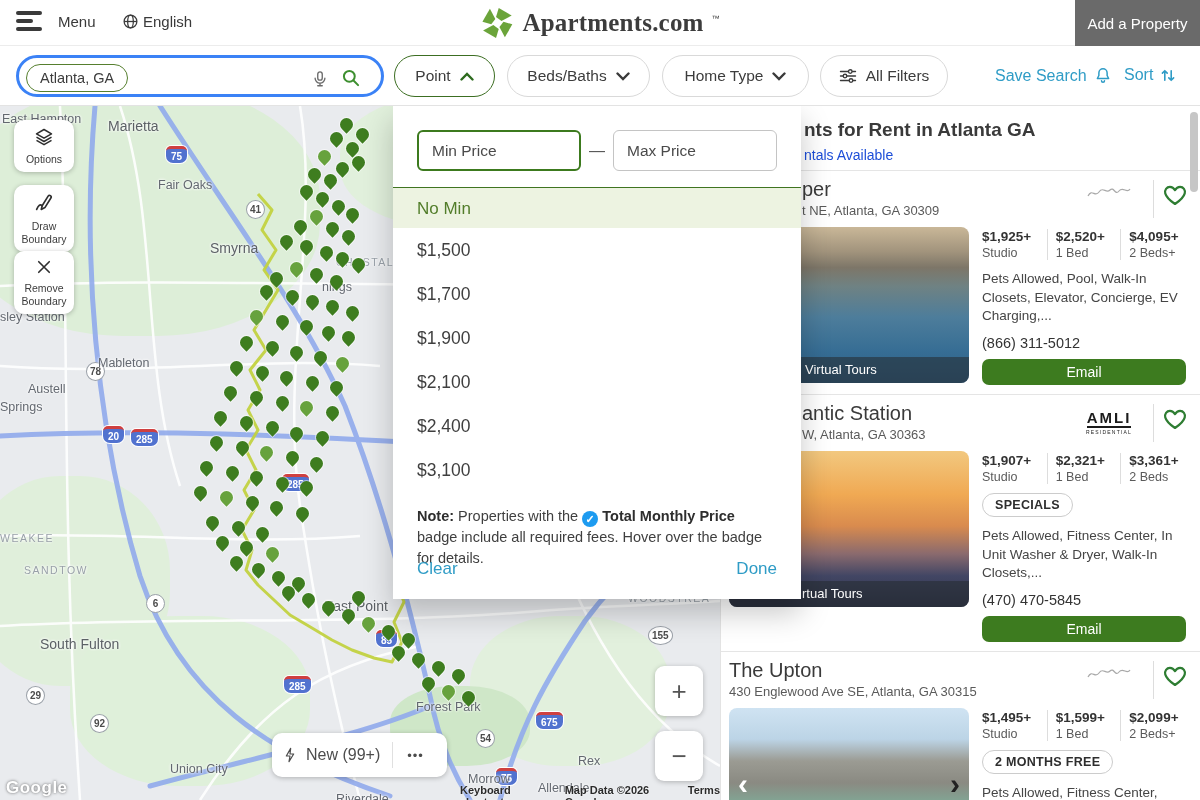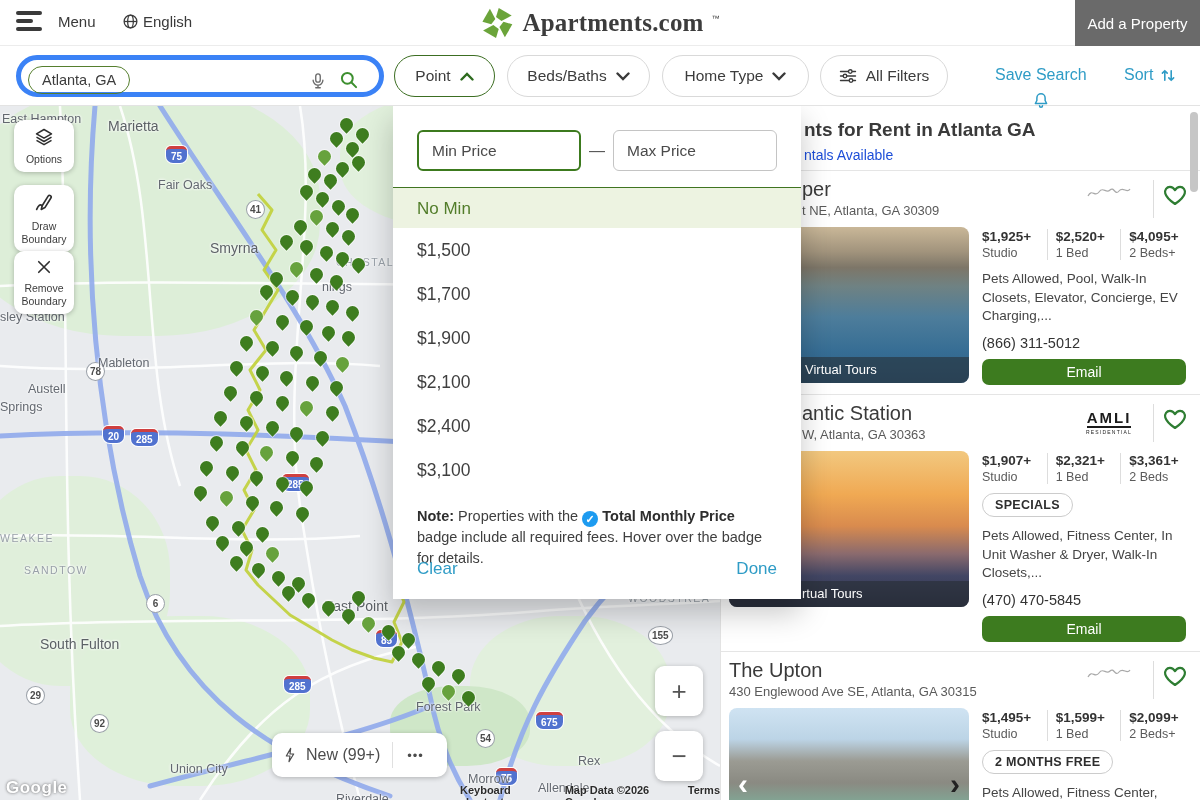--- a/index.html
+++ b/index.html
@@ -20,36 +20,36 @@
   .logo-txt { font-family:"Liberation Serif", serif; font-size:25px; font-weight:600; color:#3c3c3c; letter-spacing:.2px; }
   .logo .tm { font-size:8px; color:#3c3c3c; margin-top:-10px; }
   .hdr-right { position:absolute; right:141px; top:0; height:46px; display:flex; align-items:center; gap:26px; font-size:15px; color:#3a3a3a; }
   .hdr-right .sep { color:#3a3a3a; padding:0 2px; }
   .add-prop { position:absolute; right:0; top:0; width:125px; height:46px; background:#6a6a6a; color:#fff;
     font-size:15px; display:flex; align-items:center; justify-content:center; cursor:pointer; }
 
   
   .filterbar { position:absolute; top:46px; left:0; width:1200px; height:60px; background:#fff;
     border-bottom:1px solid #e3e3e3; z-index:8; }
-  .search-wrap { position:absolute; left:16px; top:9px; width:368px; height:42px; border:5px solid #3b82f6;
+  .search-wrap { position:absolute; left:16px; top:9px; width:368px; height:42px; border:3px solid #3b82f6;
     border-radius:21px; background:#fff; }
   .loc-chip { position:absolute; left:7px; top:6px; border:1.4px solid #567f2e; border-radius:16px;
     padding:5px 13px; font-size:14.5px; color:#3c3c3c; cursor:pointer; }
   .mic-ic { position:absolute; right:52px; top:10px; cursor:pointer; }
   .search-ic { position:absolute; right:20px; top:10px; cursor:pointer; }
   .fbtn { position:absolute; top:9px; height:42px; border:1px solid #d9d9d9; border-radius:21px; background:#fff;
     display:flex; align-items:center; justify-content:center; gap:9px; font-size:15.5px; color:#3c3c3c; cursor:pointer; }
   .fbtn.active { border:1.6px solid #3c6e22; }
   .price-btn { left:394px; width:101px; }
   .beds-btn  { left:507px; width:143px; }
   .home-btn  { left:662px; width:147px; }
   .allf-btn  { left:820px; width:128px; }
   .blue-link { position:absolute; top:20px; display:flex; align-items:center; gap:7px; color:#2f9cc6;
     font-size:16px; cursor:pointer; }
-  .save-link { left:995px;flex-direction:column; } .sort-link { left:1124px; }
+  .save-link { left:995px; } .sort-link { left:1124px; }
 
   
   #map { position:absolute; left:0; top:106px; width:720px; height:694px; background:#e9ebee; overflow:hidden; z-index:1; }
   .park { position:absolute; border-radius:45%; }
   .p1 { left:-40px; top:-20px; width:360px; height:250px; background:#ddeed8; }
   .p2 { left:340px; top:-10px; width:220px; height:130px; background:#e1f0dc; }
   .p3 { left:545px; top:40px; width:180px; height:240px; background:#e3f1de; }
   .p4 { left:-30px; top:370px; width:200px; height:210px; background:#e0efdb; }
   .p5 { left:70px; top:510px; width:240px; height:170px; background:#dff0da; }
   .p6 { left:470px; top:510px; width:200px; height:150px; background:#e2f0dd; }

